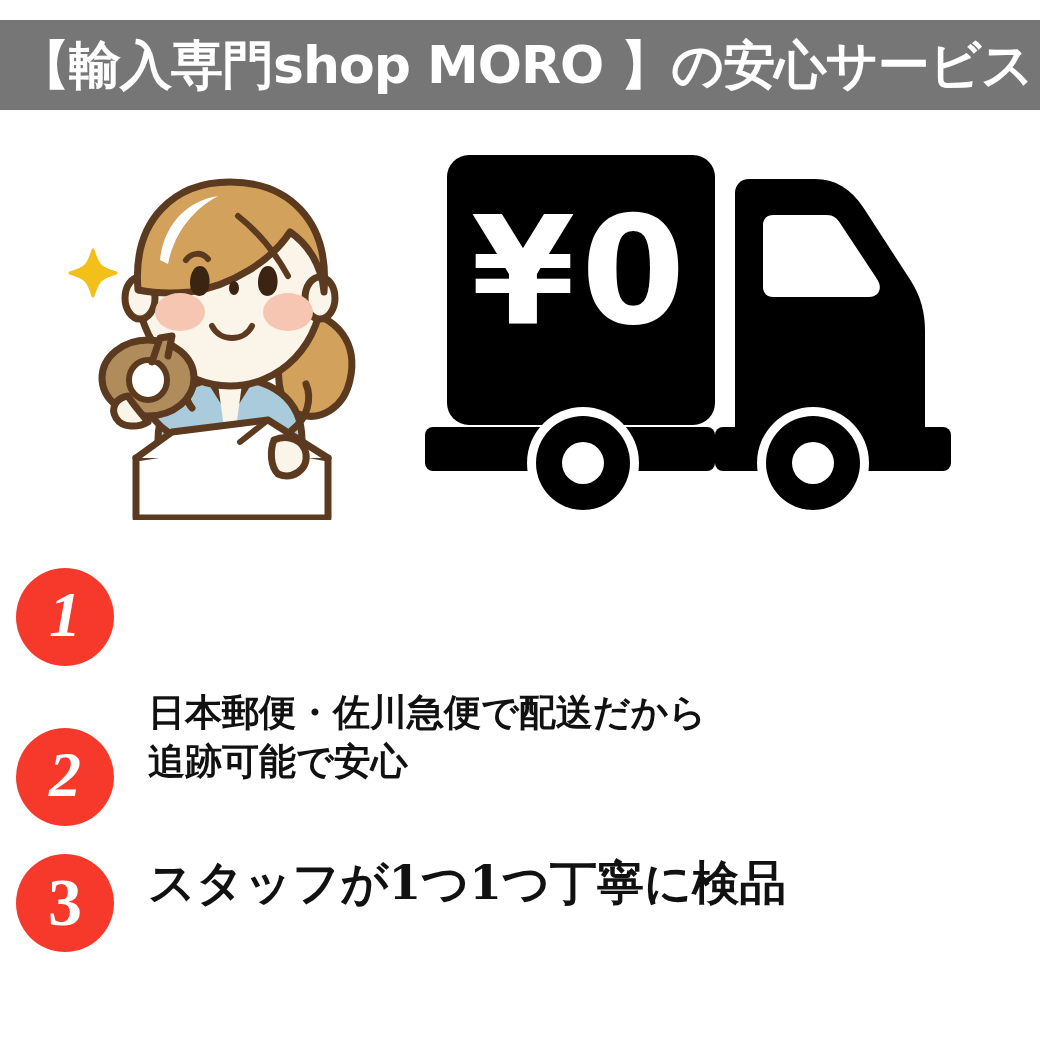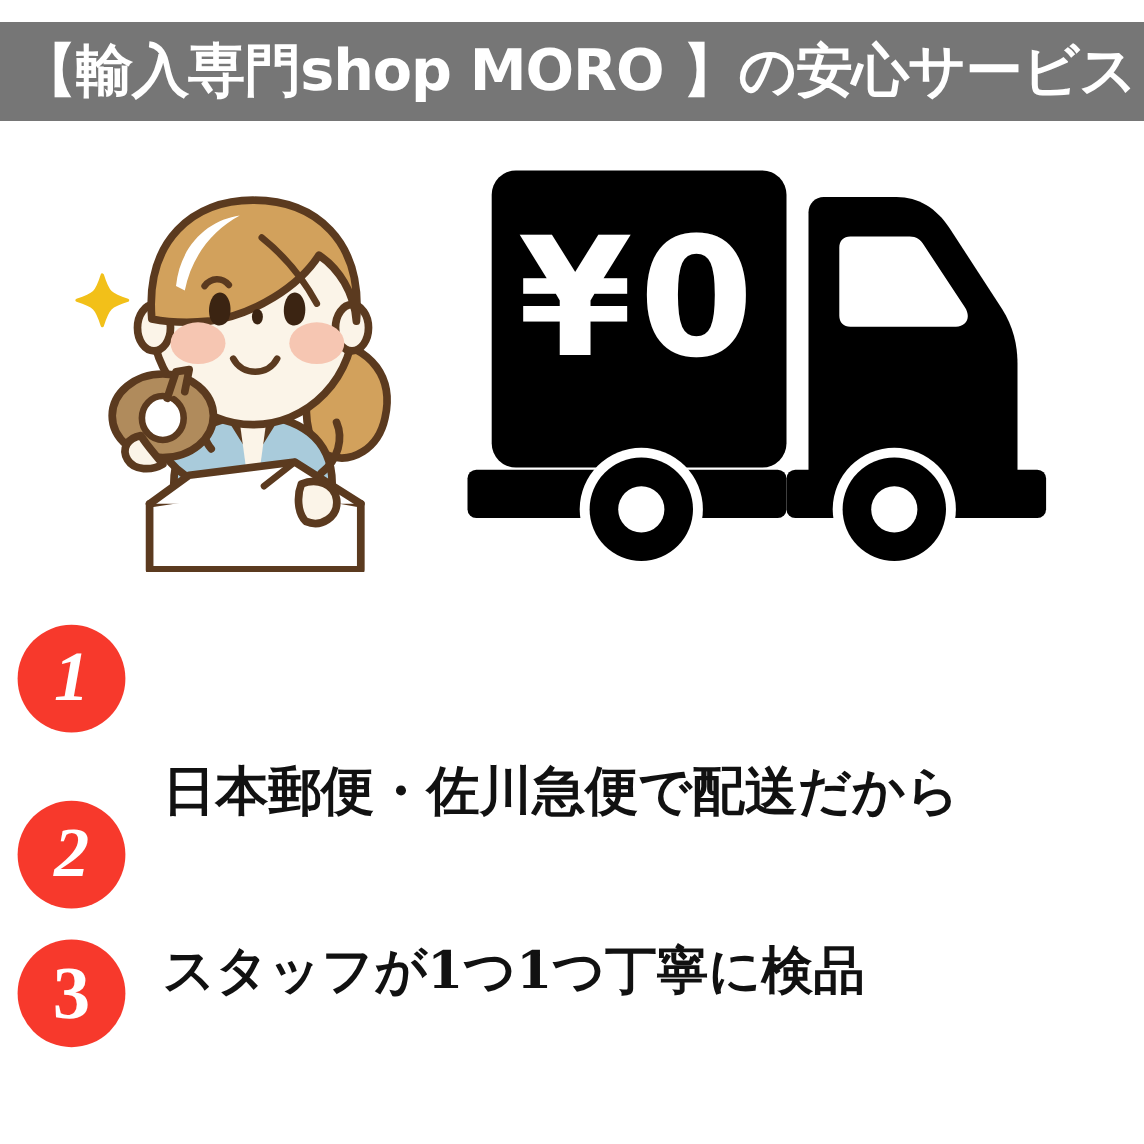--- a/index.html
+++ b/index.html
@@ -79,21 +79,21 @@
     font-weight:bold;
     color:#111111;
     font-size:48px;
     line-height:1.33;
     letter-spacing:0px;
     white-space:nowrap;
   }
   .item-text .ln{display:block;}
   .ln-indent{padding-left:22px;}
   .item-3 .item-text{font-size:47px;padding-top:6px;}
-  .item-2 .item-text{font-size:48px;}
+  .item-2 .item-text{font-size:37px;}
 </style>
 </head>
 <body>
 
 <div class="stage">
 
   <div class="header-bar">
     <div class="header-title">【輸入専門shop MORO 】の安心サービス</div>
   </div>
 
@@ -196,20 +196,21 @@
     <div class="list-item item-1">
       <div class="badge badge-offset-1">1</div>
       <div class="item-text">
       </div>
     </div>
 
     <div class="list-item item-2">
       <div class="badge badge-offset-2">2</div>
       <div class="item-text">
         <span class="ln">日本郵便・佐川急便で配送だから</span>
+        <span class="ln">追跡可能で安心</span>
       </div>
     </div>
 
     <div class="list-item item-3">
       <div class="badge badge-3 badge-offset-3">3</div>
       <div class="item-text">
         <span class="ln">スタッフが1つ1つ丁寧に検品</span>
       </div>
     </div>
 

